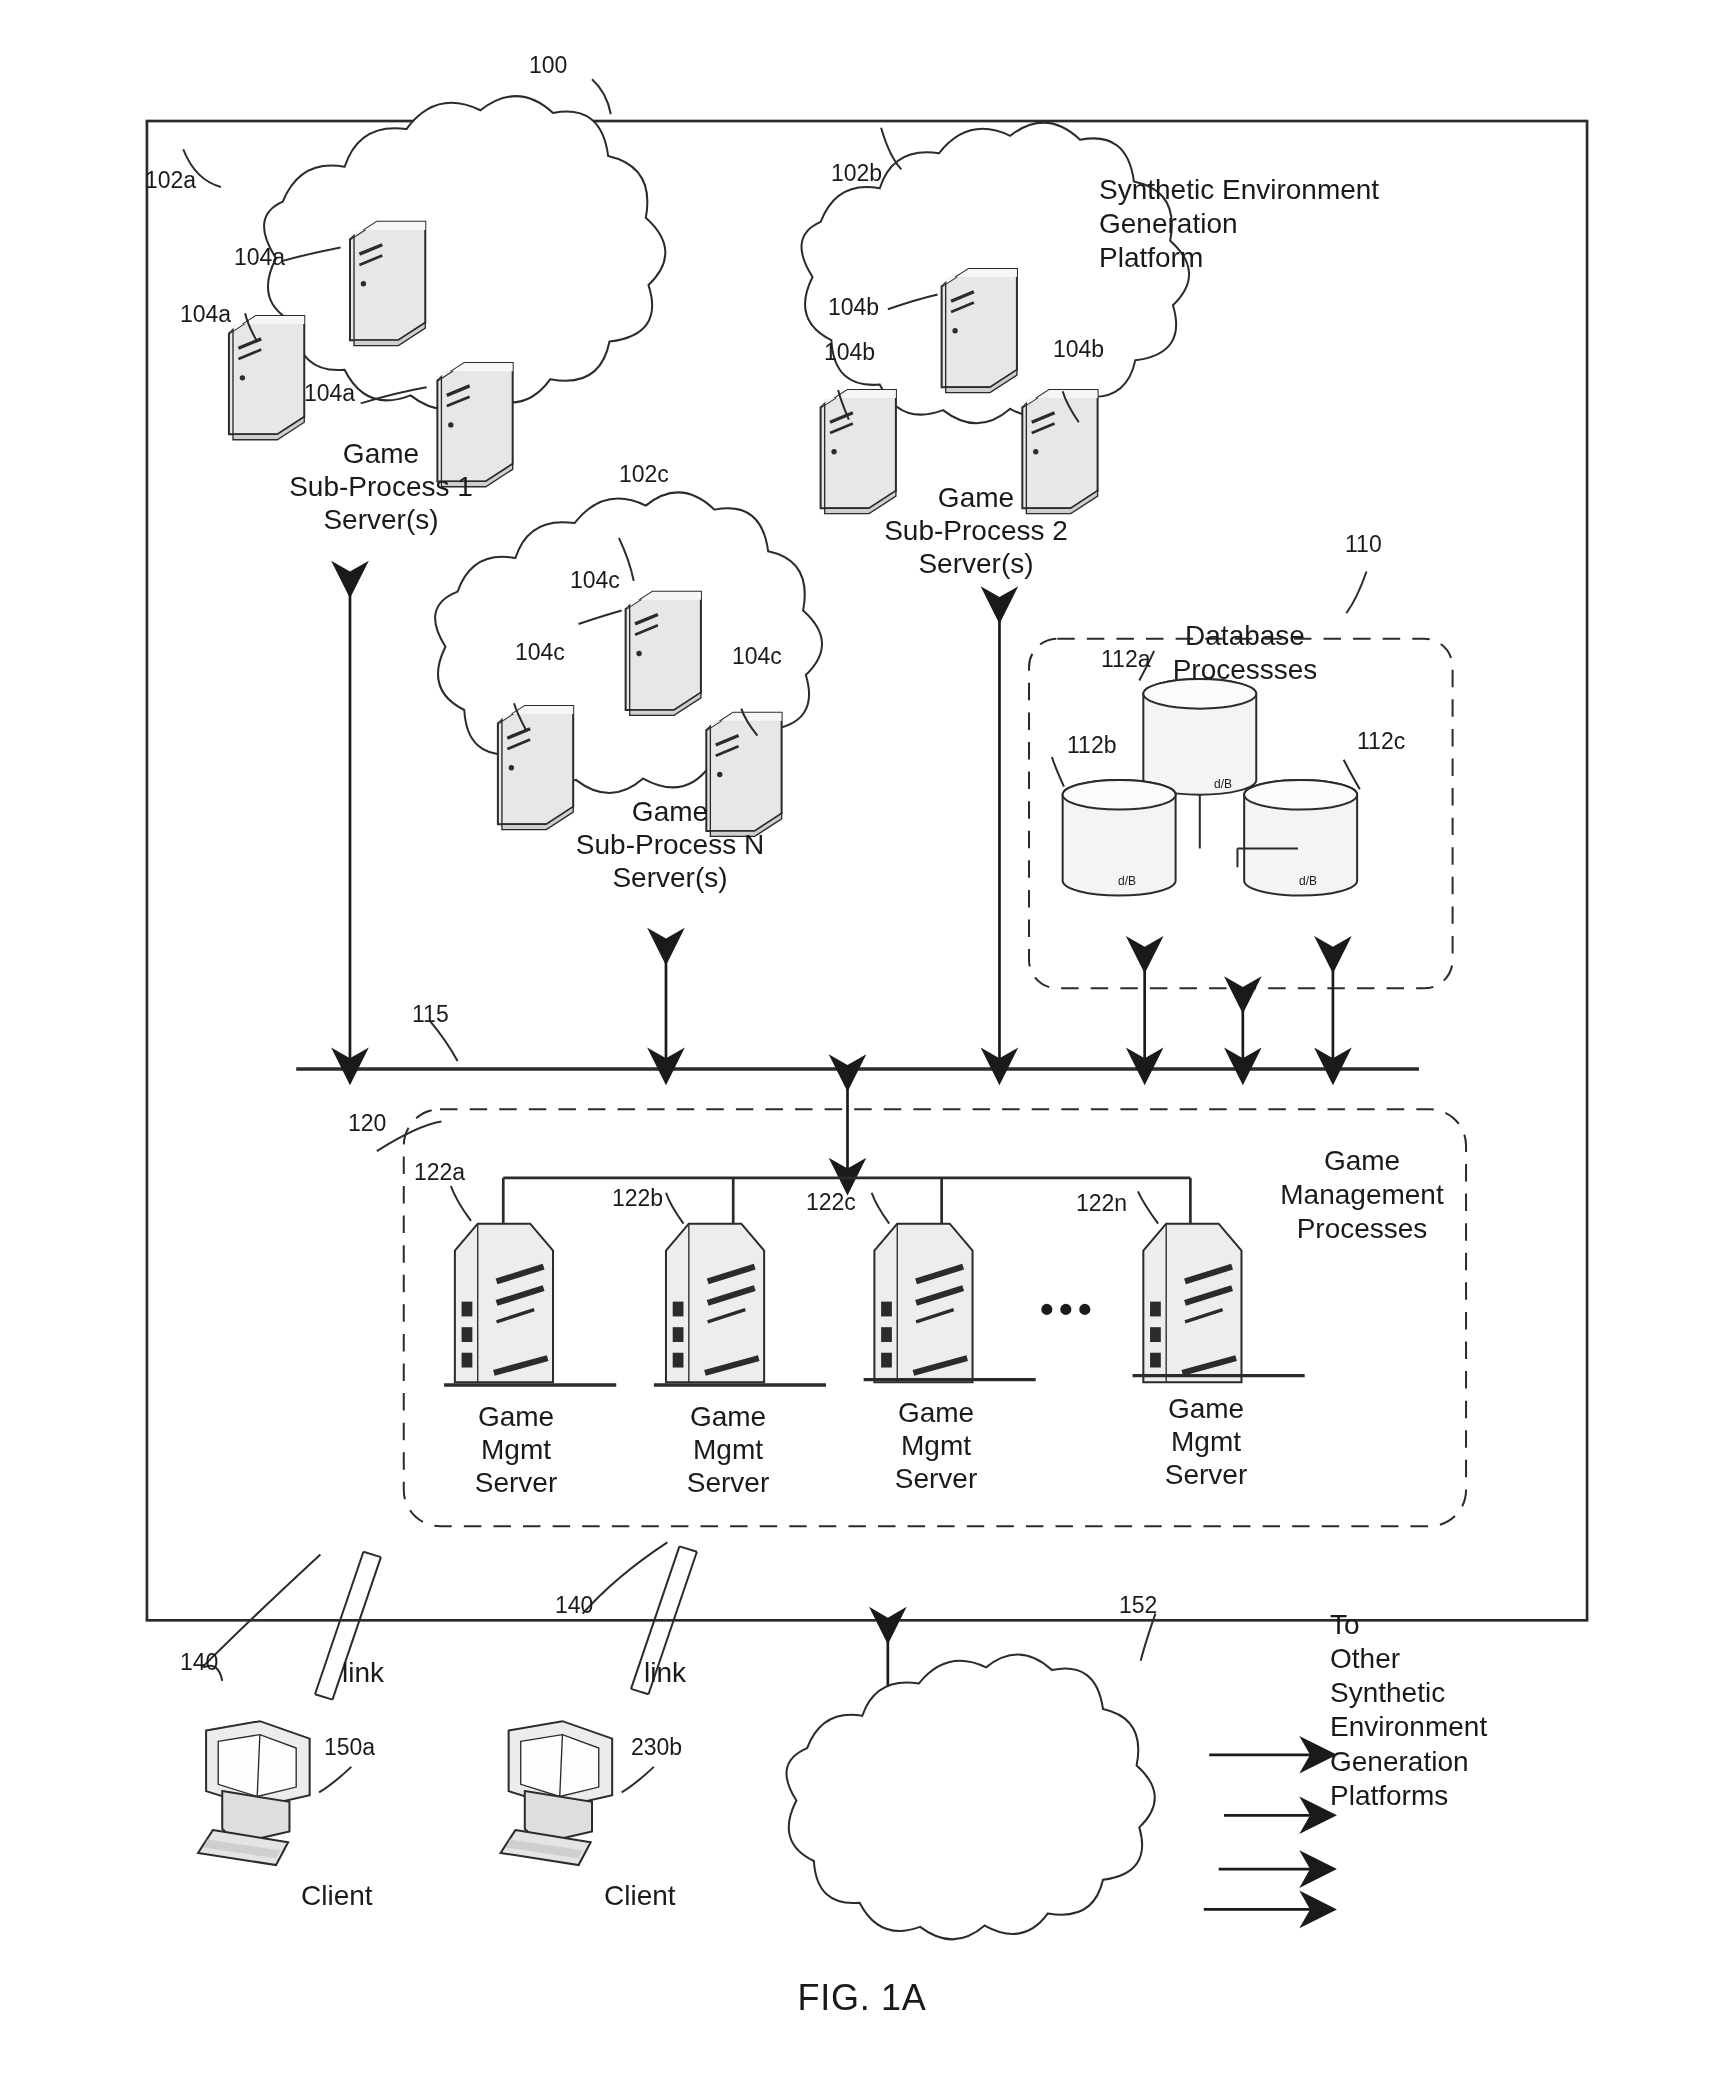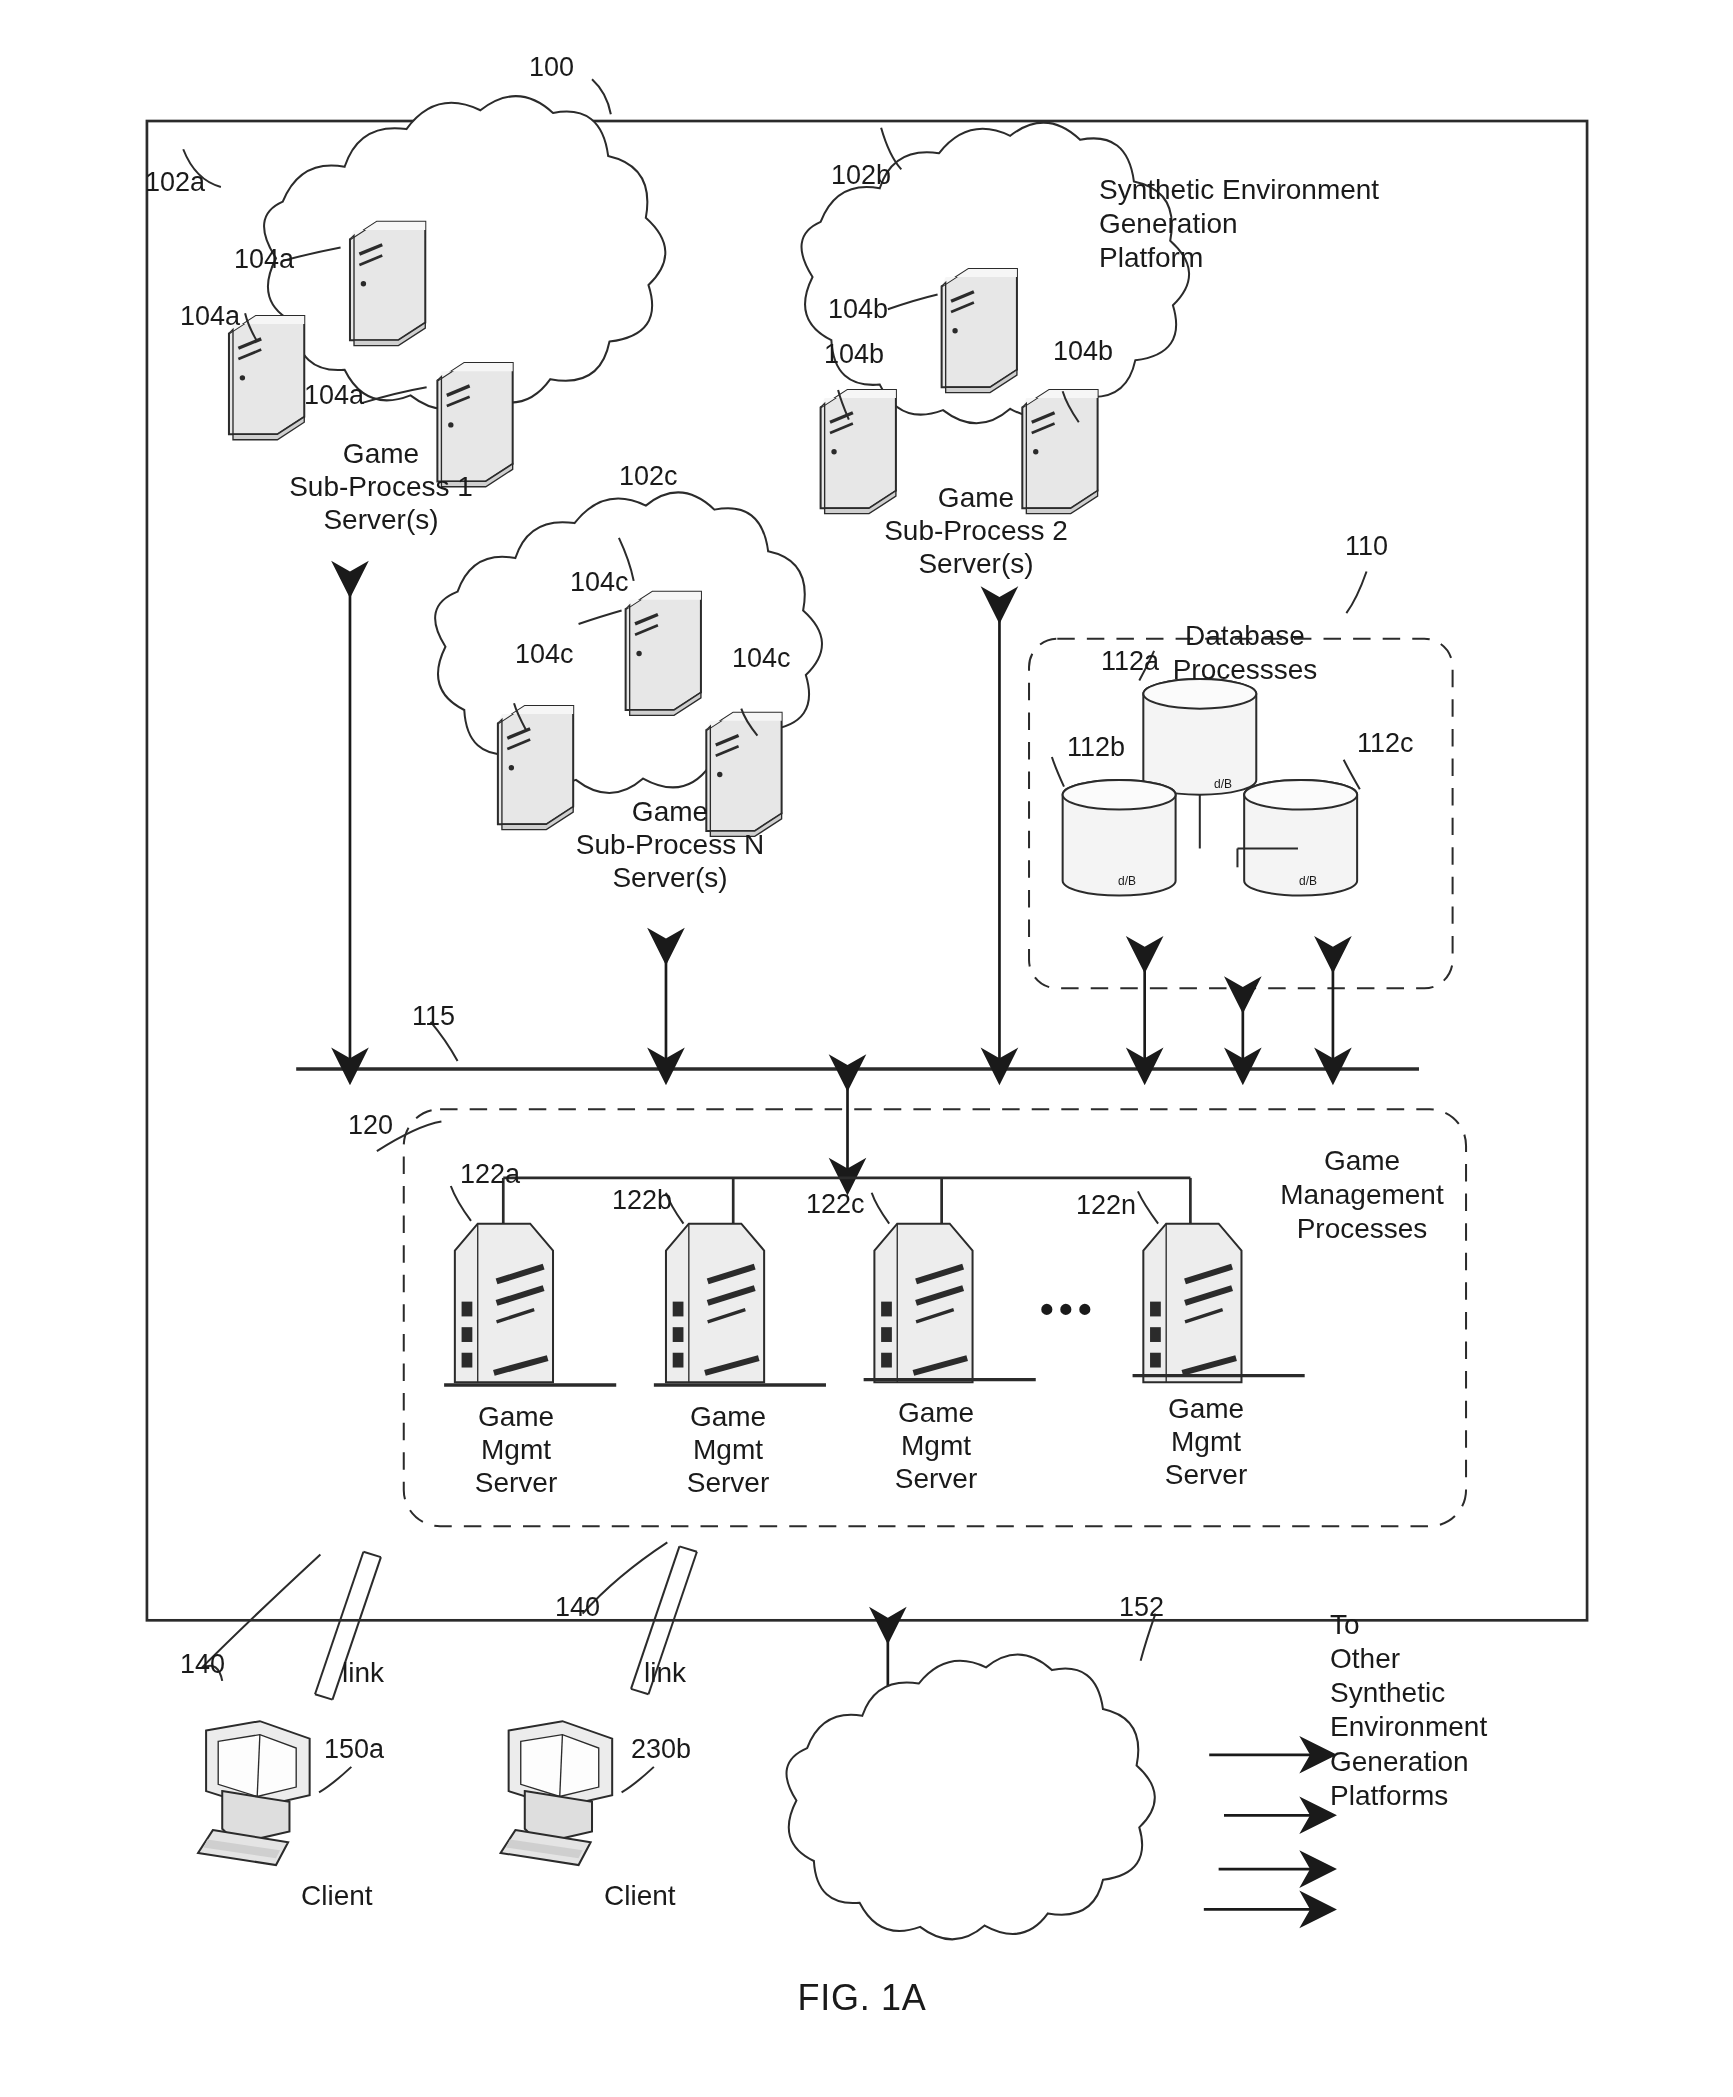--- a/index.html
+++ b/index.html
@@ -5,21 +5,21 @@
 <style>
   html,body{margin:0;padding:0;background:#ffffff;}
   body{
     width:1734px;height:2097px;position:relative;overflow:hidden;
     font-family:"Liberation Sans", sans-serif;color:#111;
   }
   #stage{position:absolute;inset:0;width:1734px;height:2097px;}
   svg#art{position:absolute;left:0;top:0;width:1734px;height:2097px;}
 
   .lbl{position:absolute;white-space:pre;line-height:1.18;color:#1a1a1a;}
-  .ref{font-size:27px;text-align:right;}
+  .ref{font-size:23px;text-align:right;}
   .cap{font-size:28px;text-align:center;}
   .title3{font-size:28px;line-height:1.22;margin-top:20px;}
   .figcap{font-size:36px;letter-spacing:0.7px;}
   .dbtxt{font-size:12px;}
   .ell{font-size:39px;letter-spacing:5.4px;font-weight:bold;}
   .ctr{transform:translateX(-50%);text-align:center;}
 </style>
 </head>
 <body>
 
@@ -244,21 +244,21 @@
   <div class="lbl dbtxt" style="left:1118px;top:874px;">d/B</div>
   <div class="lbl dbtxt" style="left:1299px;top:874px;">d/B</div>
 
   <div class="lbl ref" style="left:412px;top:1001px;">115</div>
 
   <div class="lbl ref" style="left:316px;top:1110px;margin-left:32px;">120</div>
   <div class="lbl title3" style="left:1362px;top:1124px;white-space:pre;text-align:center;transform:translateX(-50%);">Game
 Management
 Processes</div>
 
-  <div class="lbl ref" style="left:460px;top:1159px;">122a</div>
+  <div class="lbl ref" style="left:414px;top:1159px;">122a</div>
   <div class="lbl ref" style="left:612px;top:1185px;">122b</div>
   <div class="lbl ref" style="left:806px;top:1189px;">122c</div>
   <div class="lbl ref" style="left:1076px;top:1190px;">122n</div>
 
   <div class="lbl cap ctr" style="left:516px;top:1400px;white-space:pre;">Game
 Mgmt
 Server</div>
   <div class="lbl cap ctr" style="left:728px;top:1400px;white-space:pre;">Game
 Mgmt
 Server</div>

